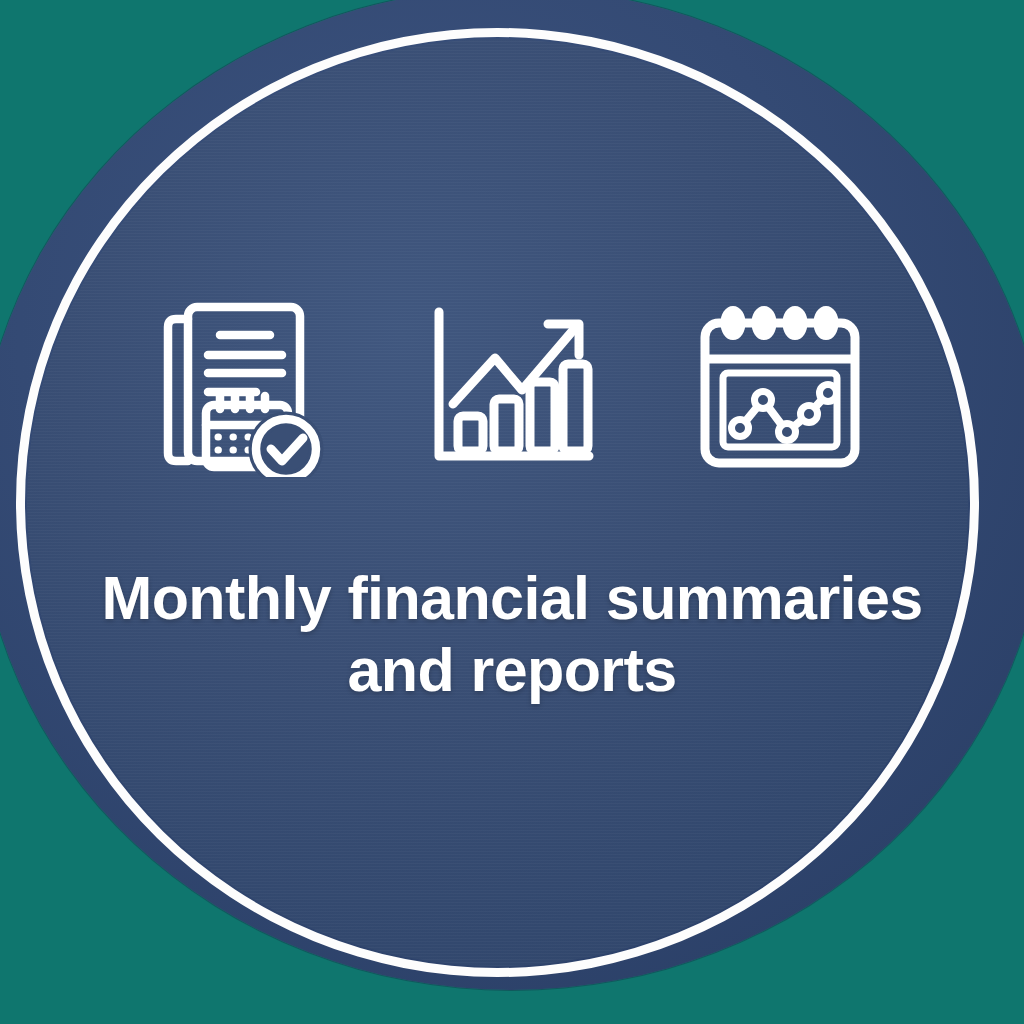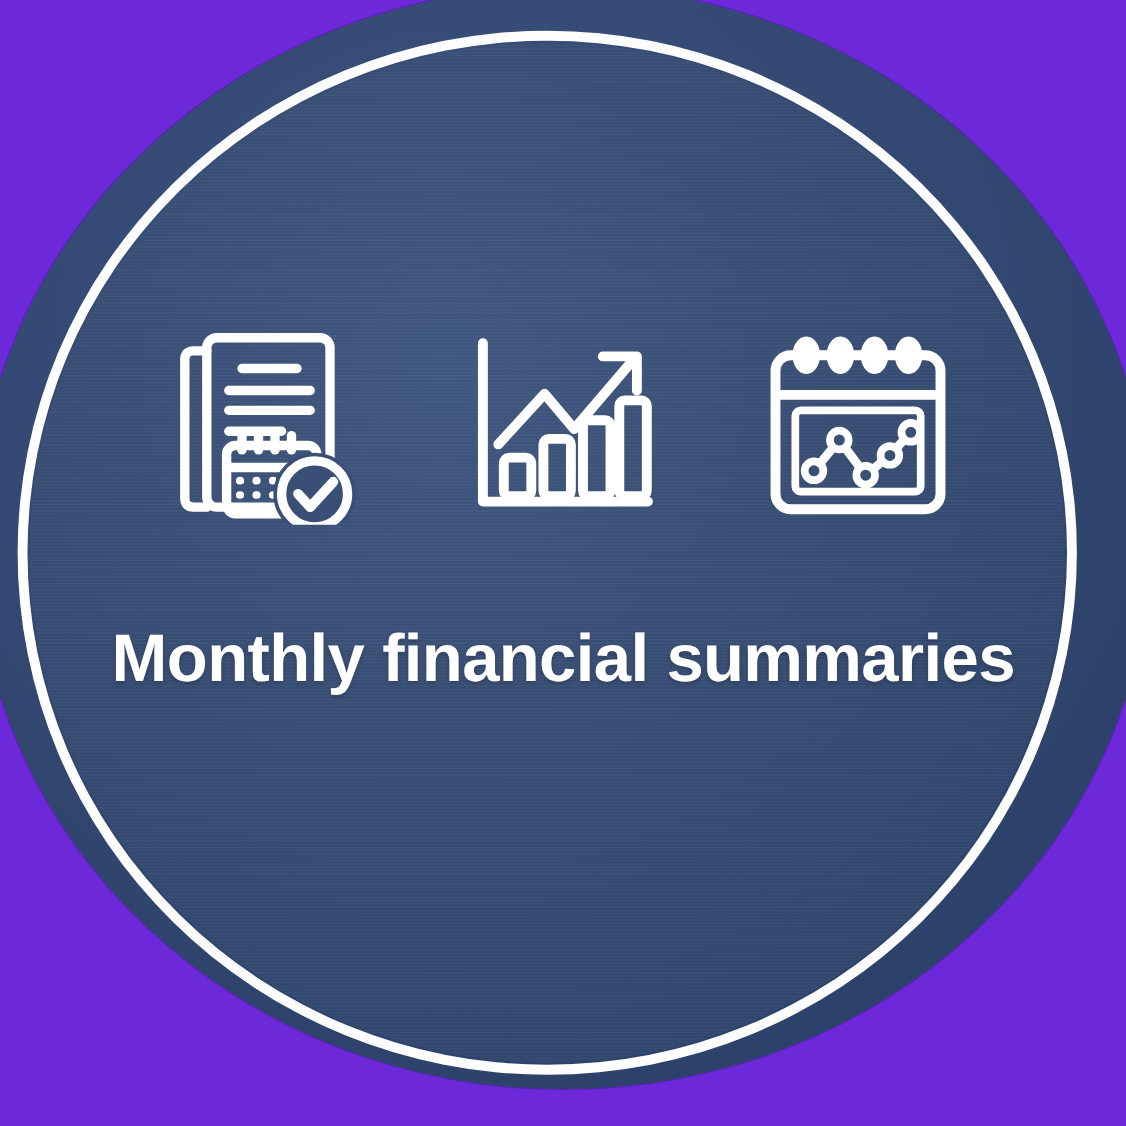--- a/index.html
+++ b/index.html
@@ -10,21 +10,21 @@
     height: 1024px;
     overflow: hidden;
     background: #fbfbfb;
     font-family: "Liberation Sans", sans-serif;
   }
 
   #badge-canvas {
     position: relative;
     width: 1024px;
     height: 1024px;
-    background: #6d28d9;
+    background: #0f766e;
   }
 
   
   .outer-disc {
     position: absolute;
     left: -22px;
     top: -12px;
     width: 1068px;
     height: 1002px;
     border-radius: 50%;
@@ -210,15 +210,16 @@
             <circle cx="133" cy="92" r="8.5" fill="#3a4f75"></circle>
           </g>
         </svg>
       </span>
     </div>
 
   </div>
 
   <div class="caption">
     <span class="line">Monthly financial summaries</span>
+    <span class="line">and reports</span>
   </div>
 
 </div>
 
 </body></html>

